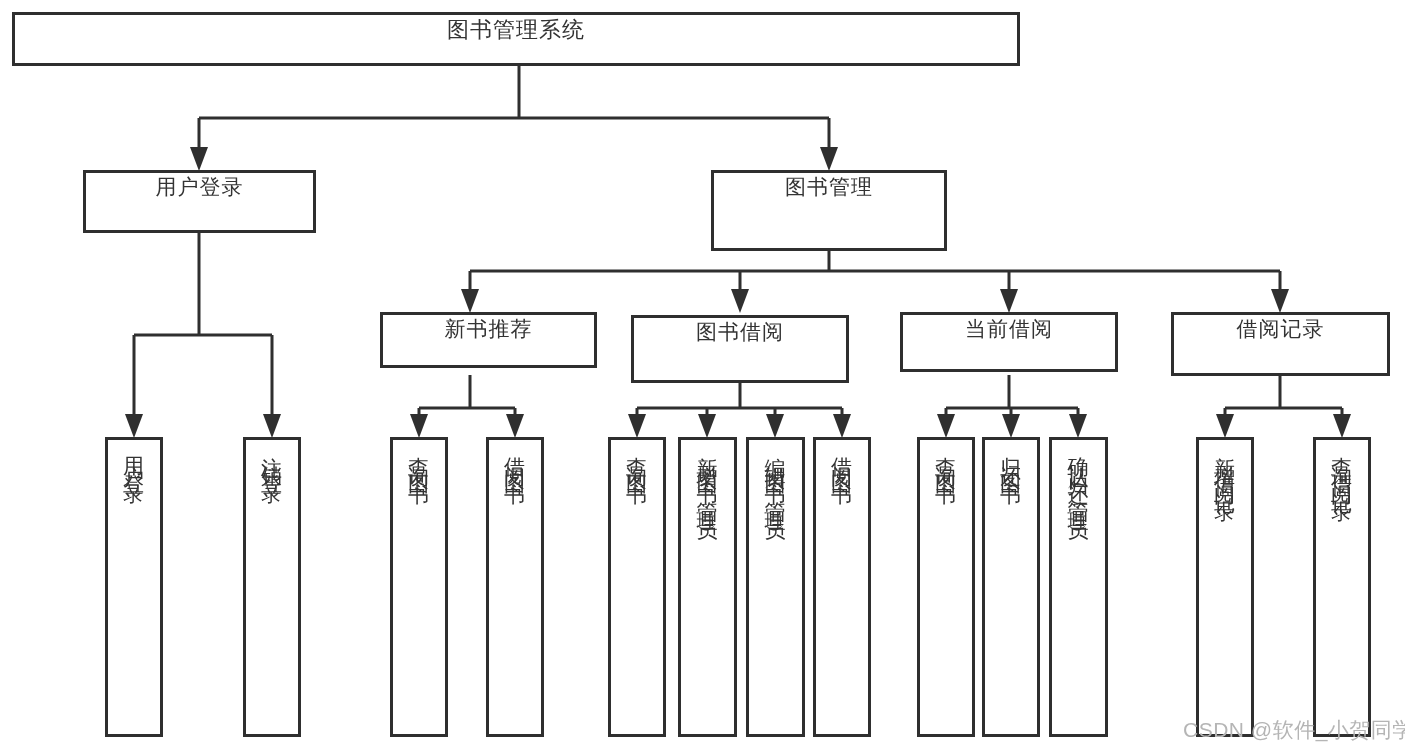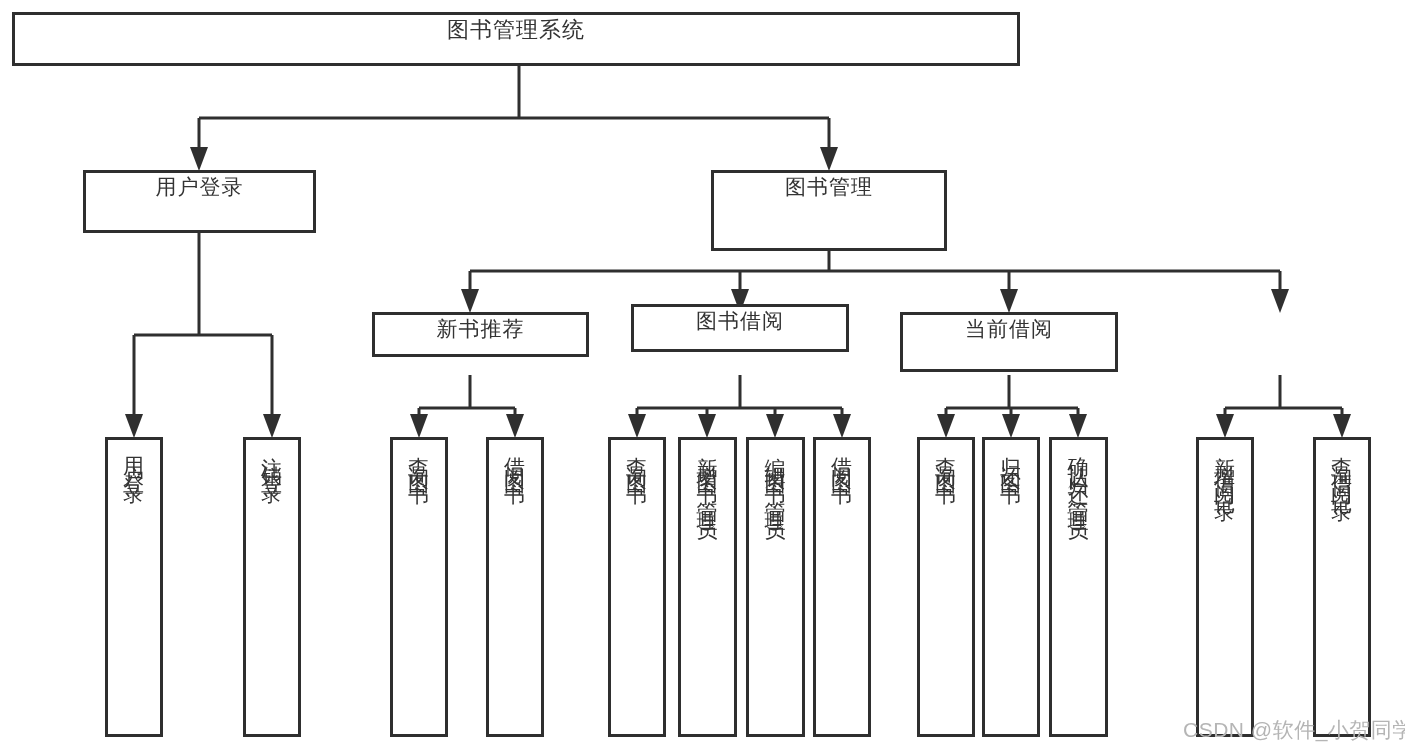--- a/index.html
+++ b/index.html
@@ -94,28 +94,31 @@
     <span>图书管理系统</span>
   </div>
 
   <div class="box hbox" style="left:83px;top:170px;width:233px;height:63px">
     <span>用户登录</span>
   </div>
   <div class="box hbox" style="left:711px;top:170px;width:236px;height:81px">
     <span>图书管理</span>
   </div>
 
-  <div class="box hbox" style="left:372px;top:312px;width:217px;height:45px">
+  <div class="box hbox" style="left:380px;top:312px;width:217px;height:56px">
     <span>新书推荐</span>
   </div>
-  <div class="box hbox" style="left:631px;top:304px;width:218px;height:48px">
+  <div class="box hbox" style="left:631px;top:315px;width:218px;height:68px">
     <span>图书借阅</span>
   </div>
   <div class="box hbox" style="left:900px;top:312px;width:218px;height:60px">
     <span>当前借阅</span>
+  </div>
+  <div class="box hbox" style="left:1171px;top:312px;width:219px;height:64px">
+    <span>借阅记录</span>
   </div>
 
   <div class="box" style="left:105px;top:437px;width:58px;height:300px">
     <span class="vtext">用户登录</span>
   </div>
   <div class="box" style="left:243px;top:437px;width:58px;height:300px">
     <span class="vtext">注销登录</span>
   </div>
 
   <div class="box" style="left:390px;top:437px;width:58px;height:300px">

